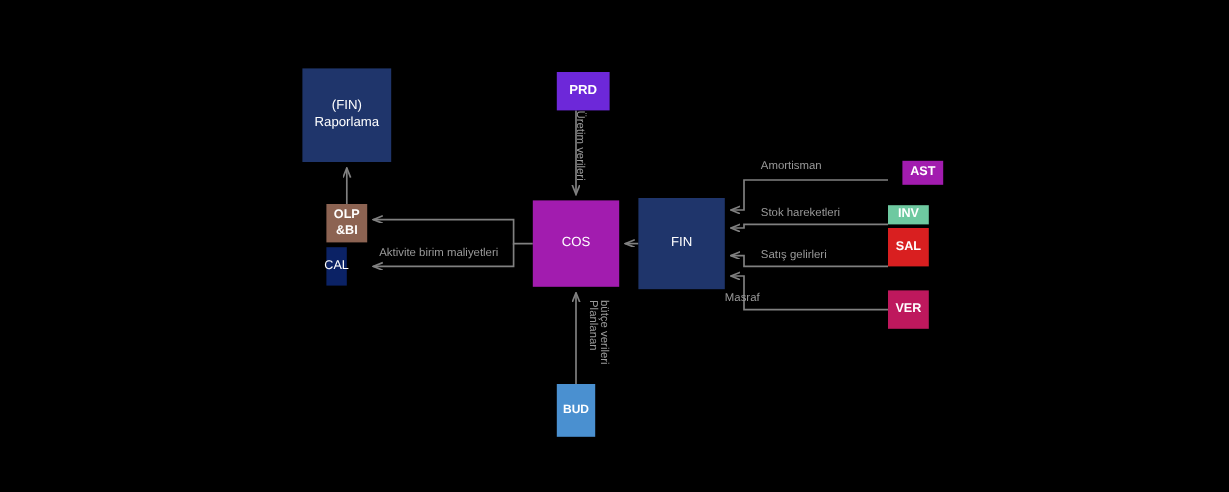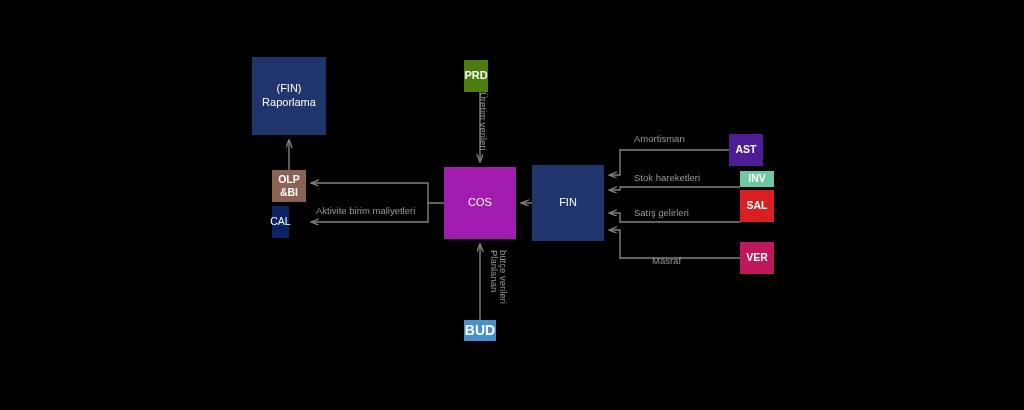--- a/index.html
+++ b/index.html
@@ -27,27 +27,27 @@
     color: #ffffff;
     box-sizing: border-box;
     line-height: 1.25;
     z-index: 3;
   }
   .node .nlabel {
     white-space: pre-line;
     display: block;
   }
   .n-fin-rap { left: 252px; top: 57px;  width: 74px;  height: 78px; background: #1f356b; font-size: 11px; }
-  .n-prd     { left: 464px; top: 60px;  width: 24px;  height: 32px; background: #4d7c0f; font-size: 11px; font-weight: 600; }
+  .n-prd     { left: 464px; top: 60px;  width: 44px;  height: 32px; background: #6d28d9; font-size: 11px; font-weight: 600; }
   .n-olp     { left: 272px; top: 170px; width: 34px;  height: 32px; background: #8c6352; font-size: 10.5px; font-weight: 600; justify-content: center; }
   .n-cal     { left: 272px; top: 206px; width: 17px;  height: 32px; background: #0b2265; font-size: 10.5px; font-weight: 400; }
   .n-cos     { left: 444px; top: 167px; width: 72px;  height: 72px; background: #a21caf; font-size: 11px; }
   .n-fin     { left: 532px; top: 165px; width: 72px;  height: 76px; background: #1f356b; font-size: 11px; }
-  .n-bud     { left: 464px; top: 320px; width: 32px;  height: 21px; background: #4a90d0; font-size: 14px; font-weight: 600; }
-  .n-ast     { left: 729px; top: 134px; width: 34px;  height: 32px; background: #4c1d95; font-size: 10.5px; font-weight: 600; }
+  .n-bud     { left: 464px; top: 320px; width: 32px;  height: 44px; background: #4a90d0; font-size: 10px; font-weight: 600; }
+  .n-ast     { left: 752px; top: 134px; width: 34px;  height: 20px; background: #a21caf; font-size: 10.5px; font-weight: 600; }
   .n-inv     { left: 740px; top: 171px; width: 34px;  height: 16px; background: #6ec9a0; font-size: 10.5px; font-weight: 600; }
   .n-sal     { left: 740px; top: 190px; width: 34px;  height: 32px; background: #d91f20; font-size: 10.5px; font-weight: 600; }
   .n-ver     { left: 740px; top: 242px; width: 34px;  height: 32px; background: #be185d; font-size: 10.5px; font-weight: 600; }
 
   #edges {
     position: absolute;
     left: 0; top: 0;
     width: 1024px;
     height: 410px;
     z-index: 1;
@@ -59,21 +59,21 @@
     white-space: nowrap;
     z-index: 2;
   }
   .edge-label.vertical {
     writing-mode: vertical-rl;
     text-orientation: mixed;
   }
   .lbl-amort  { left: 634px; top: 133px; }
   .lbl-stok   { left: 634px; top: 172px; }
   .lbl-satis  { left: 634px; top: 207px; }
-  .lbl-masraf { left: 652px; top: 243px; margin-top: 12px; }
+  .lbl-masraf { left: 604px; top: 243px; }
   .lbl-aktiv  { left: 316px; top: 205px; }
   .lbl-uretim { left: 478px; top: 92px; }
   .lbl-butce1 { left: 489px; top: 250px; }
   .lbl-butce2 { left: 498px; top: 250px; }
 </style>
 </head>
 <body>
 
 <div id="canvas">
 

